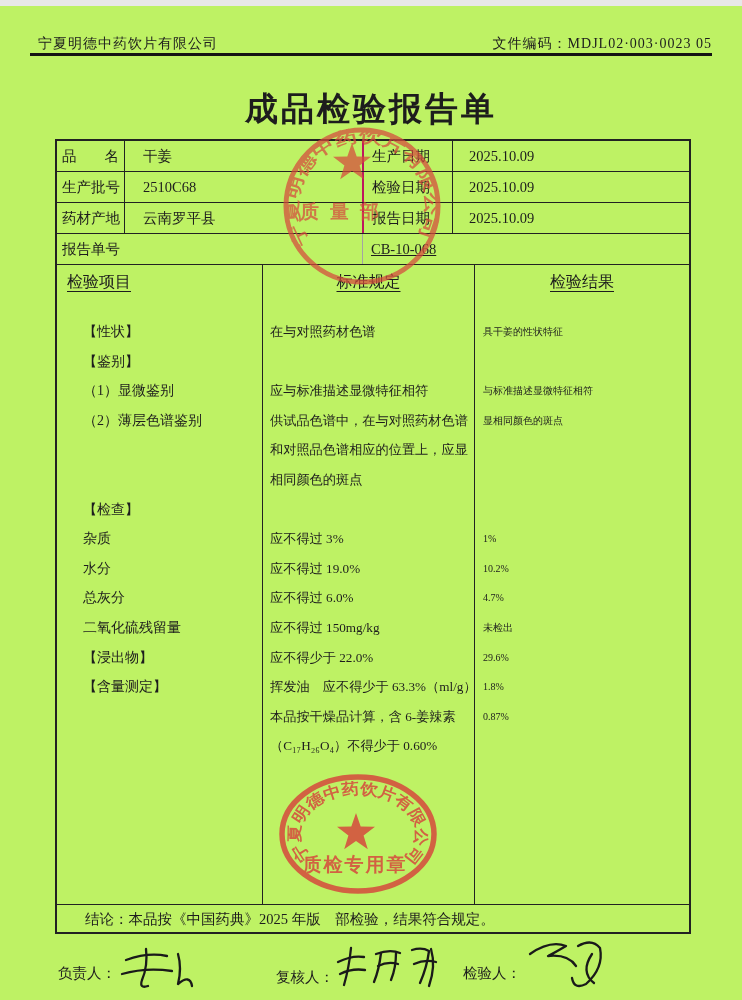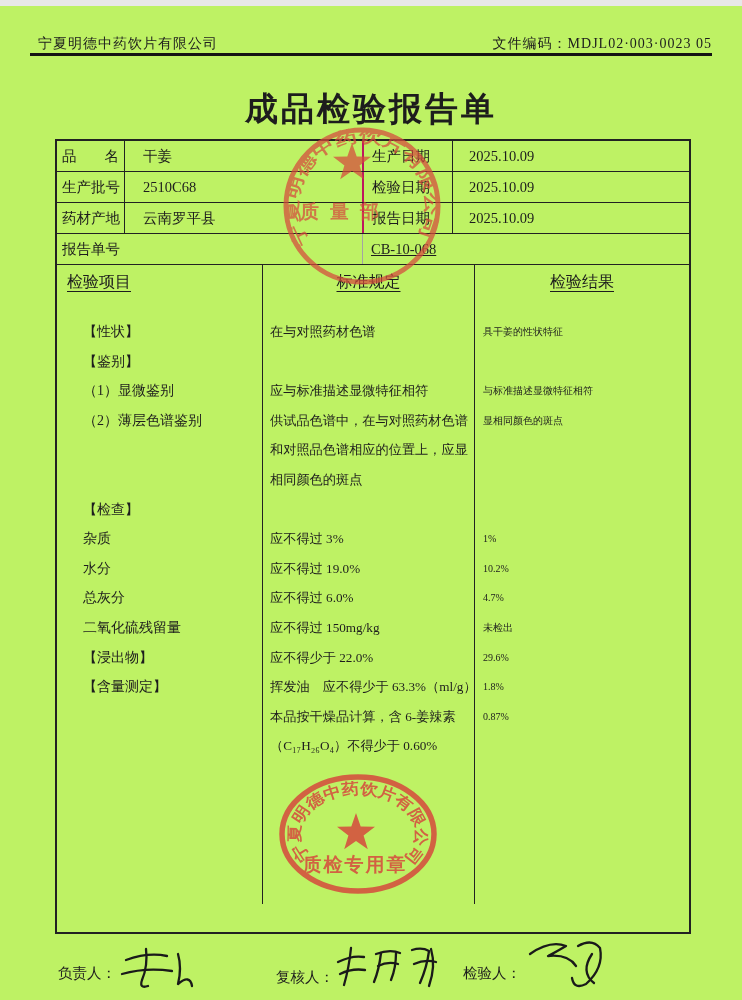--- a/index.html
+++ b/index.html
@@ -163,20 +163,21 @@
           <div class="line">4.7%</div>
           <div class="line">未检出</div>
           <div class="line">29.6%</div>
           <div class="line">1.8%</div>
           <div class="line">0.87%</div>
           <div class="line"></div>
         </div>
       </div>
     </div>
 
+    <div class="conclusion">结论：本品按《中国药典》2025 年版　部检验，结果符合规定。</div>
   </div>
 
   <svg class="stamp stamp-top" width="168" height="168" viewBox="0 0 168 168">
     <circle cx="84" cy="84" r="76" fill="none" stroke="#d64a3d" stroke-width="5"></circle>
     <path id="arcTop" d="M31.6 120.7 A64 64 0 1 1 136.4 120.7" fill="none"></path>
     <text font-size="17">
       <textPath href="#arcTop" startOffset="0" textLength="272" lengthAdjust="spacingAndGlyphs">宁夏明德中药饮片有限公司</textPath>
     </text>
     <polygon fill="#d64a3d" points="74,21 78.7,34.5 93,34.8 81.6,43.5 85.8,57.2 74,49 62.2,57.2 66.4,43.5 55,34.8 69.3,34.5"></polygon>
     <text x="67" y="96" text-anchor="middle" font-size="19" letter-spacing="11">质量部</text>

